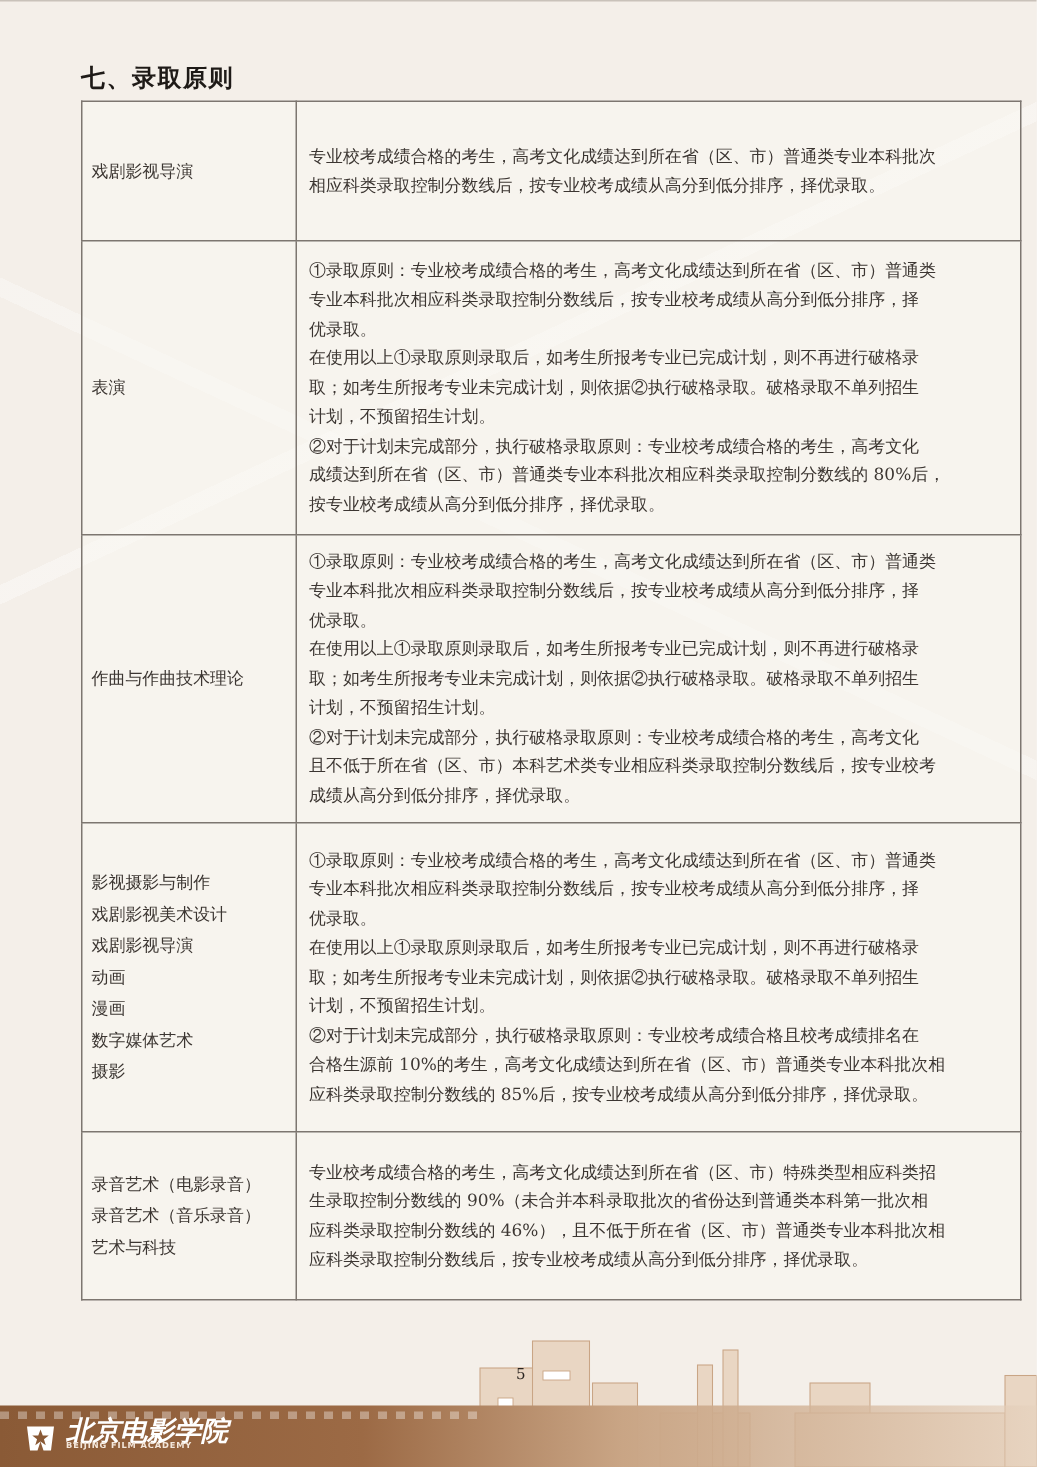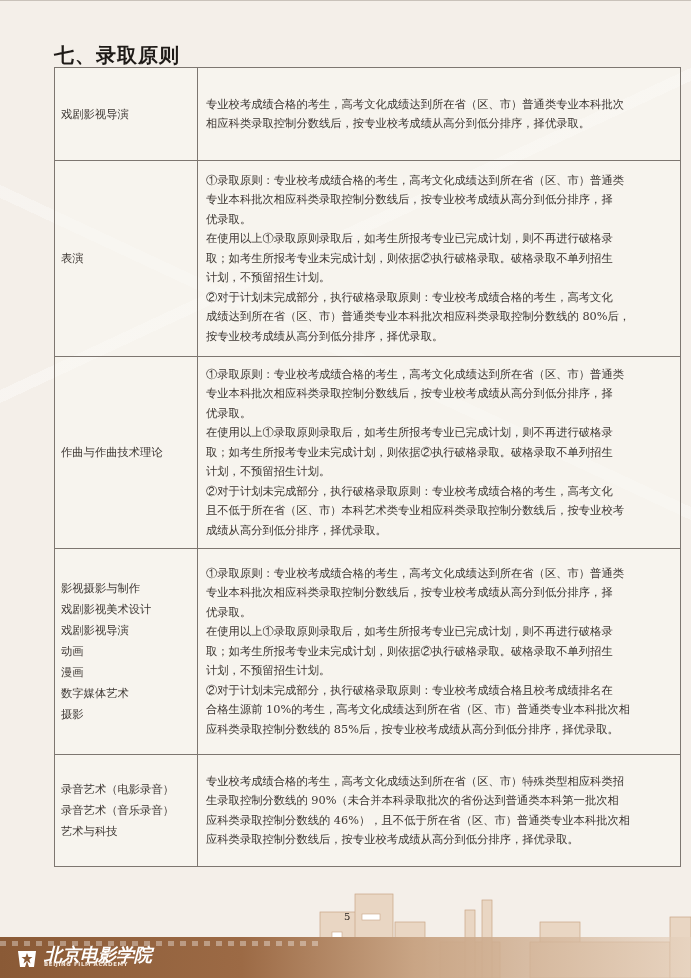--- a/index.html
+++ b/index.html
@@ -12,21 +12,21 @@
   .bg-deco {
     position: absolute; inset: 0; pointer-events: none;
     background:
       linear-gradient(155deg, transparent 0 30%, rgba(255,255,255,0.35) 30% 31%, transparent 31% 100%),
       linear-gradient(25deg, transparent 0 60%, rgba(255,255,255,0.3) 60% 61%, transparent 61% 100%);
   }
   .top-rule { position: absolute; left: 0; top: 0; width: 691px; height: 1px; background: #c9c2ba; }
   .section-title {
     position: absolute; left: 54px; top: 42px;
     font-family: "DejaVu Sans", "Liberation Sans", sans-serif;
-    font-weight: bold; font-size: 20px; color: #1e1a17; letter-spacing: 1px;
+    font-weight: bold; font-size: 16px; color: #1e1a17; letter-spacing: 1px;
   }
   table.rules {
     position: absolute; left: 54px; top: 67px; width: 627px;
     border-collapse: collapse; table-layout: fixed;
     background: rgba(250,247,243,0.55);
   }
   table.rules td {
     border: 1px solid #7d7670; font-size: 11.3px; line-height: 19.5px;
     vertical-align: middle; color: #3c3632;
   }

